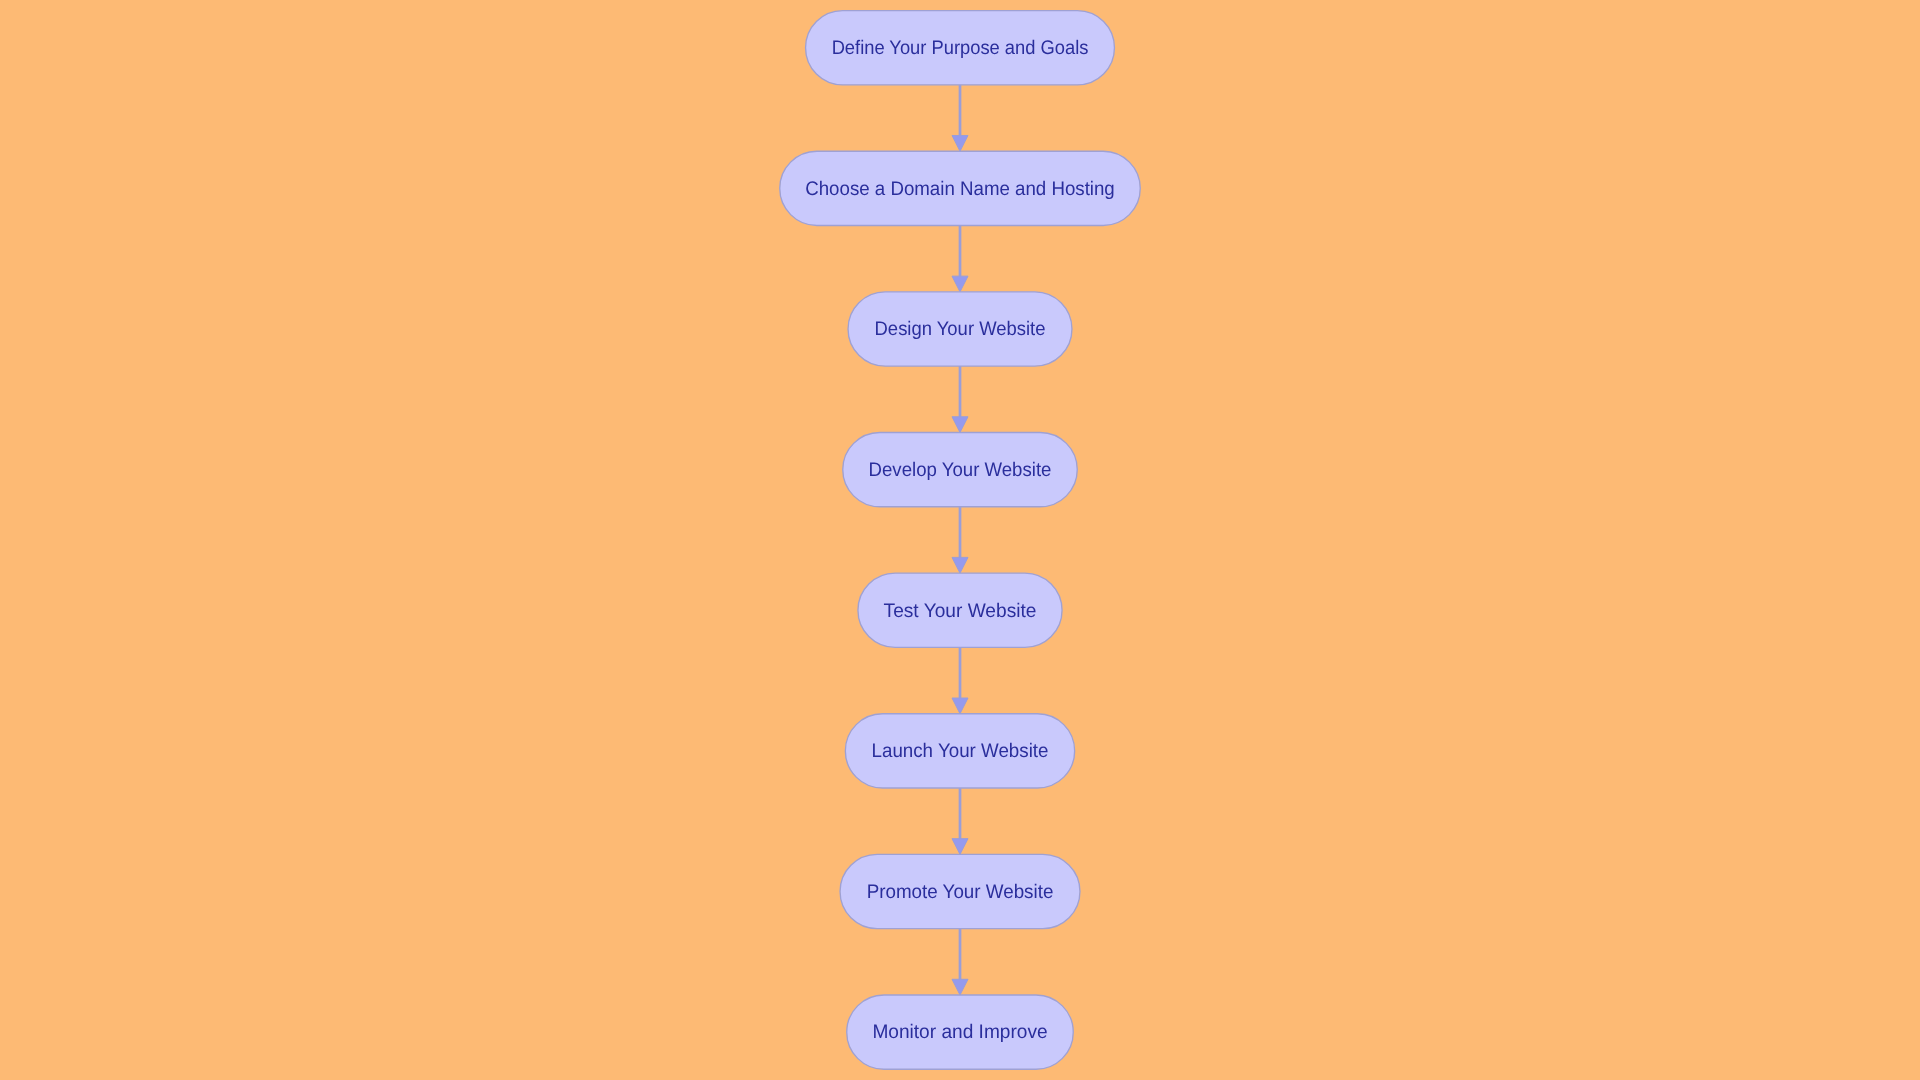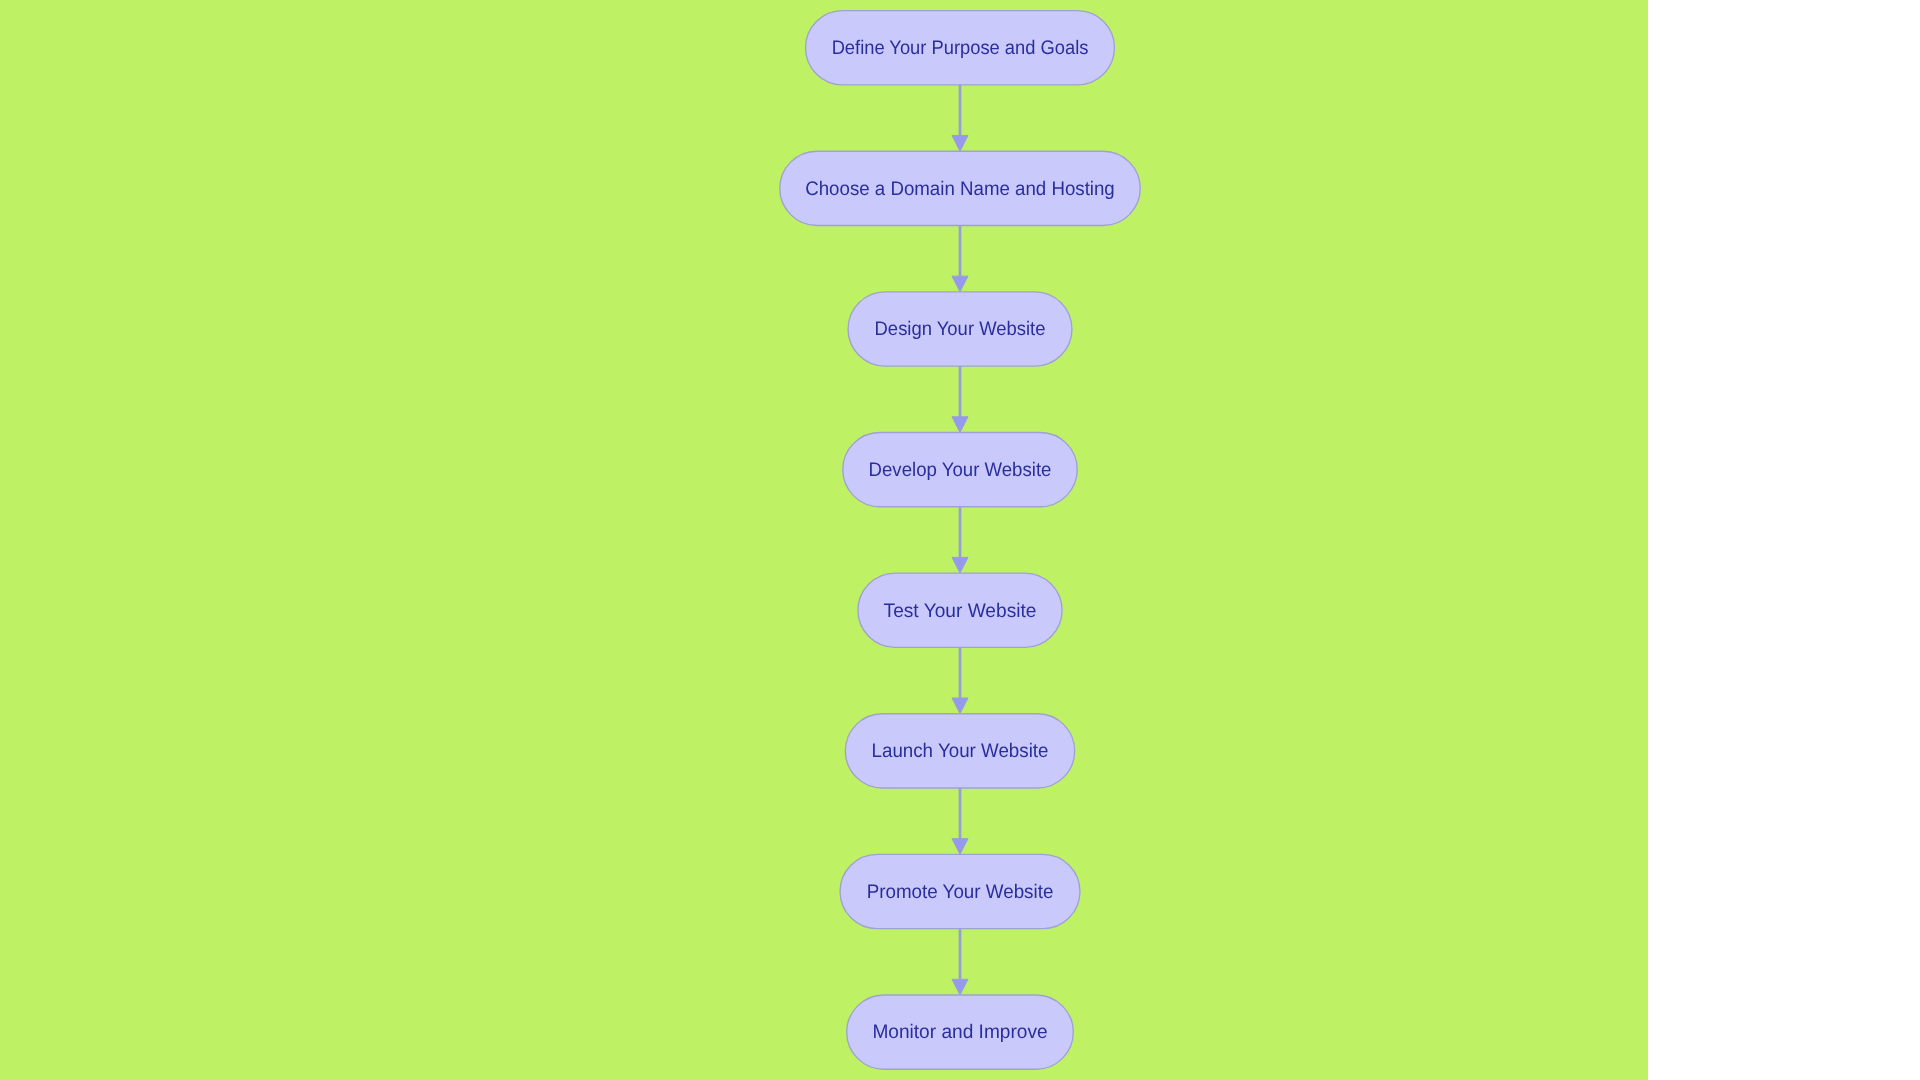--- a/index.html
+++ b/index.html
@@ -17,21 +17,21 @@
     text-rendering:geometricPrecision;
     font-size:19.6px;
     font-weight:400;
     text-anchor:middle;
     dominant-baseline:alphabetic;
   }
 </style>
 </head>
 <body>
 
-<div id="stage" style="background: #bef264; width: 1648px; height: 1080px;">
+<div id="stage" style="background: #fdba74; width: 1920px; height: 1080px;">
   <svg id="chart" width="1920" height="1080" viewBox="0 0 1920 1080">
       <g>
         <g>
           <path d="M960,84.85499999999999L960,136.495" stroke="#9a9ed8" stroke-width="2.73" fill="none"></path>
           <path d="M952,135.495L968,135.495L960,151.235Z" fill="#959aee" stroke="#9a9ed8" stroke-width="1" stroke-linejoin="miter"></path>
         </g>
         <g>
           <path d="M960,225.485L960,277.125" stroke="#9a9ed8" stroke-width="2.73" fill="none"></path>
           <path d="M952,276.125L968,276.125L960,291.865Z" fill="#959aee" stroke="#9a9ed8" stroke-width="1" stroke-linejoin="miter"></path>
         </g>

